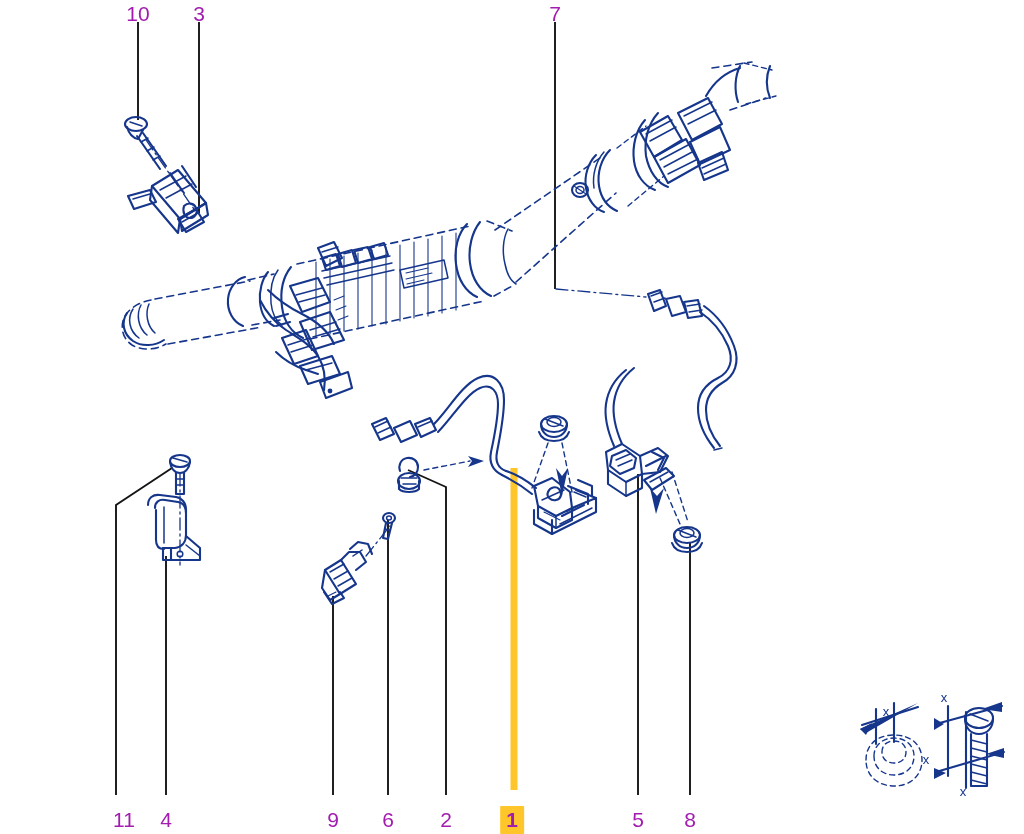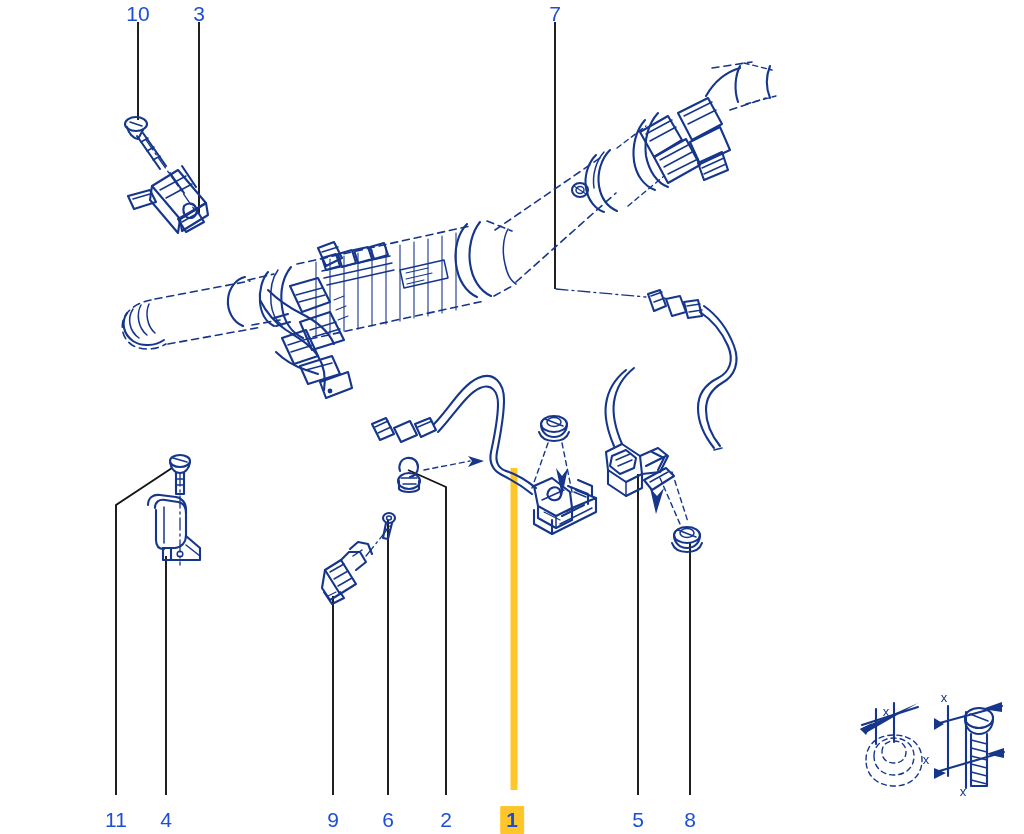--- a/index.html
+++ b/index.html
@@ -1,19 +1,19 @@
 <!DOCTYPE html>
 <html><head>
 <meta charset="utf-8">
 <style>
   html,body{margin:0;padding:0;background:#ffffff;}
   body{width:1024px;height:834px;position:relative;overflow:hidden;
        font-family:"Liberation Sans",sans-serif;}
   #diagram-root{position:absolute;inset:0;width:1024px;height:834px;}
-  .callout-label{position:absolute;font-size:21px;color:#1d4ed8;
+  .callout-label{position:absolute;font-size:21px;color:#a21caf;
        font-family:"Liberation Sans",sans-serif;line-height:1;
        text-align:center;transform:translateX(-50%);white-space:nowrap;}
   .callout-label.highlighted{font-weight:bold;padding:3px 6px 4px 6px;border-radius:1px;}
   svg{display:block;position:absolute;top:0;left:0;}
   .ln{stroke:#16368c;fill:none;stroke-linecap:round;stroke-linejoin:round;}
   .solid{stroke-width:2.1;}
   .thin{stroke-width:1.5;}
   .hair{stroke-width:1.1;}
   .dash{stroke-width:1.6;stroke-dasharray:7 5;}
   .dash2{stroke-width:1.4;stroke-dasharray:5 4;}
@@ -401,21 +401,21 @@
       <text x="944" y="702" font-size="13" font-family="Liberation Sans, sans-serif" fill="#16368c" text-anchor="middle">x</text>
       <text x="926" y="764" font-size="13" font-family="Liberation Sans, sans-serif" fill="#16368c" text-anchor="middle">x</text>
       <text x="963" y="796" font-size="13" font-family="Liberation Sans, sans-serif" fill="#16368c" text-anchor="middle">x</text>
     </g>
   </svg>
 
   <div id="callout-labels">
       <div class="callout-label" style="left: 138px; top: 3px;">10</div>
       <div class="callout-label" style="left: 199px; top: 3px;">3</div>
       <div class="callout-label" style="left: 555px; top: 3px;">7</div>
-      <div class="callout-label" style="left: 116px; top: 809px;">11</div>
+      <div class="callout-label" style="left: 124px; top: 809px;">11</div>
       <div class="callout-label" style="left: 166px; top: 809px;">4</div>
       <div class="callout-label" style="left: 333px; top: 809px;">9</div>
       <div class="callout-label" style="left: 388px; top: 809px;">6</div>
       <div class="callout-label" style="left: 446px; top: 809px;">2</div>
       <div class="callout-label highlighted" style="left: 512px; top: 806px; background: rgb(255, 198, 43);">1</div>
       <div class="callout-label" style="left: 638px; top: 809px;">5</div>
       <div class="callout-label" style="left: 690px; top: 809px;">8</div>
     </div>
 
 </div>

